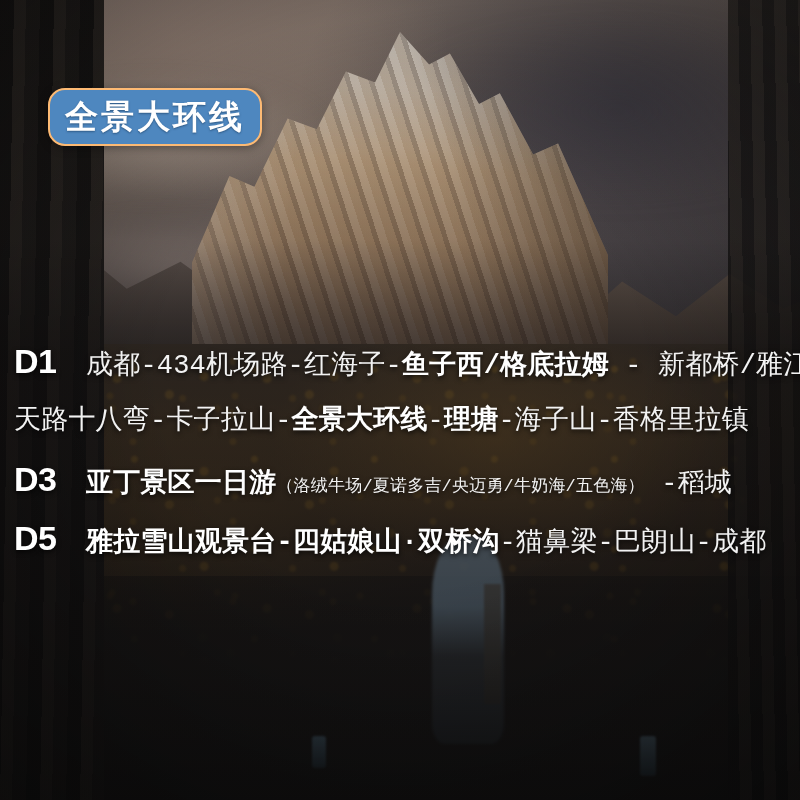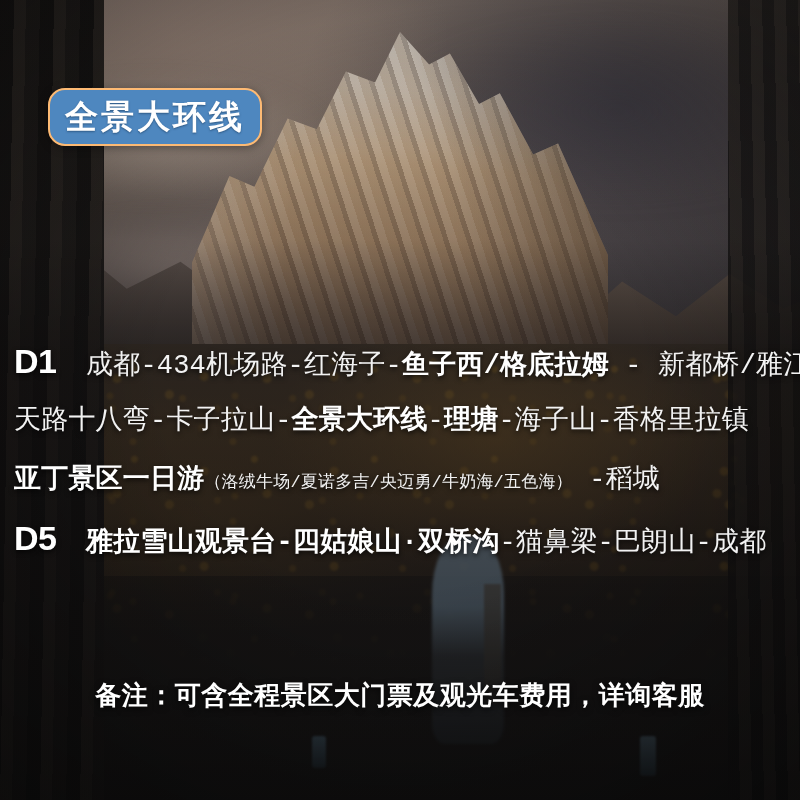--- a/index.html
+++ b/index.html
@@ -258,24 +258,24 @@
 
     <div class="days" id="days-list">
         <div class="day-row">
           <span class="day-tag">D1</span>
           <span class="day-route"><span>成都-434机场路-红海子-</span><b>鱼子西/格底拉姆</b><span> - 新都桥/雅江</span></span>
         </div>
         <div class="day-row">
           <span class="day-route"><span>天路十八弯-卡子拉山-</span><b>全景大环线</b><span>-</span><b>理塘</b><span>-海子山-香格里拉镇</span></span>
         </div>
         <div class="day-row">
+          <span class="day-tag">D3</span>
           <span class="day-route"><b>亚丁景区一日游</b><span class="sm">（洛绒牛场/夏诺多吉/央迈勇/牛奶海/五色海）</span><span> -稻城</span></span>
         </div>
         <div class="day-row">
           <span class="day-tag">D5</span>
           <span class="day-route"><b>雅拉雪山观景台-四姑娘山·双桥沟</b><span>-猫鼻梁-巴朗山-成都</span></span>
         </div>
       </div>
 
-    <div class="footnote">备注：可含全程景区大门票及观光车费用，详询客服</div>
 
   </div>
 </div>
 
 </body></html>

